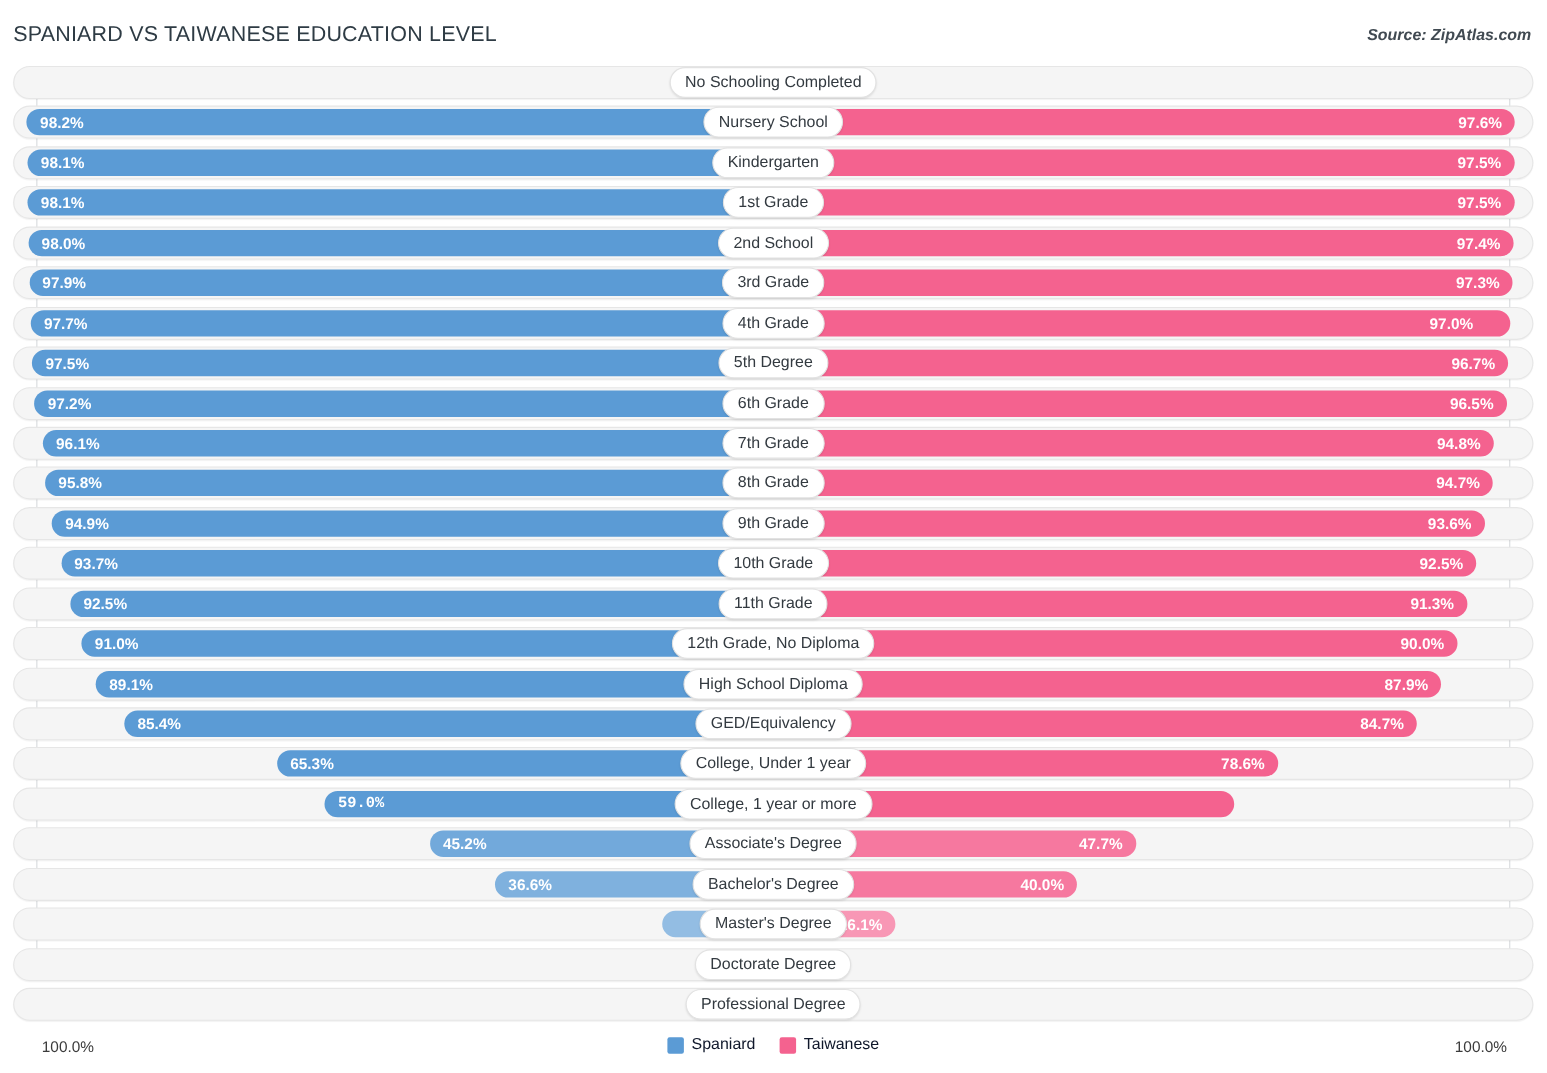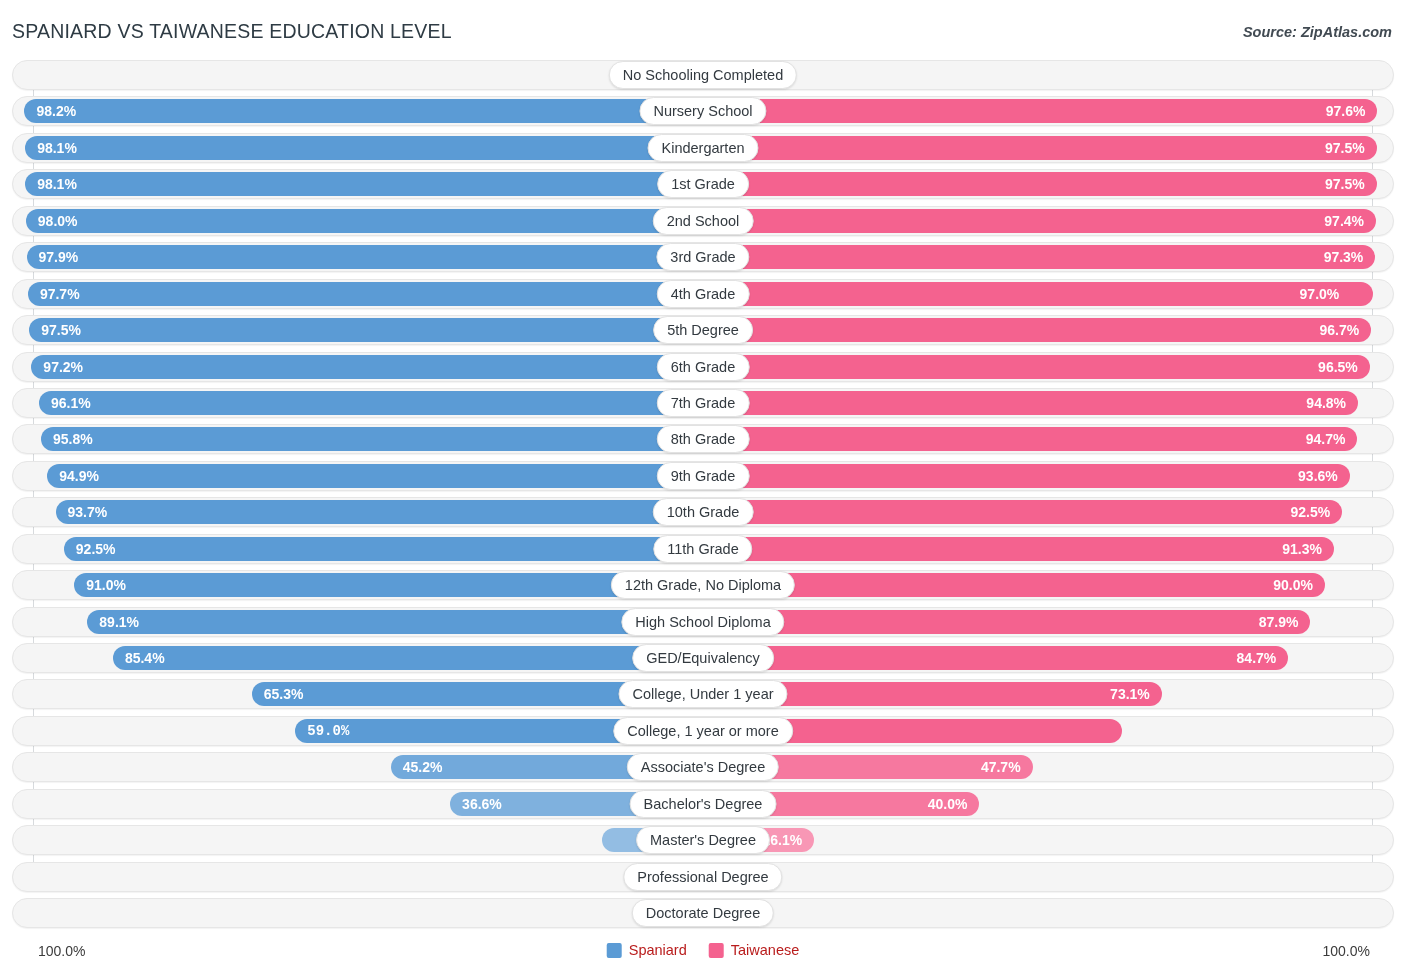--- a/index.html
+++ b/index.html
@@ -113,21 +113,21 @@
     font-size: 14px; color: #3b3b3b;
   }
   .legend {
     position: absolute; left: 50%; top: 5px;
     transform: translateX(-50%);
     display: flex; align-items: center; gap: 22px;
     white-space: nowrap;
   }
   .legend-item { display: flex; align-items: center; gap: 7px; }
   .swatch { width: 15px; height: 15px; border-radius: 2px; display: inline-block; }
-  .legend-label { font-size: 14.5px; color: #b91c1c; }
+  .legend-label { font-size: 14.5px; color: #0f172a; }
 </style>
 </head>
 <body>
 
 <div id="root">
 
   <div class="header">
     <div class="title">SPANIARD VS TAIWANESE EDUCATION LEVEL</div>
     <div class="source">Source: ZipAtlas.com</div>
   </div>
@@ -341,21 +341,21 @@
           <div class="pill">GED/Equivalency</div>
         </div>
         <div class="row">
           <div class="track"></div>
           <div class="bar bar-left flat-r" style="width: 451.223px; background: rgb(91, 155, 213);"></div>
           <div class="bar bar-right flat-l" style="width: 458.824px; background: rgb(244, 98, 143);"></div>
           <div class="val-wrap-left" style="right: 703px; width: 451.223px;">
             <span class="val inside left-in">65.3%</span>
           </div>
           <div class="val-wrap-right" style="left: 703px; width: 458.824px;">
-            <span class="val inside right-in">73.1%</span>
+            <span class="val inside right-in">78.6%</span>
           </div>
           <div class="pill">College, Under 1 year</div>
         </div>
         <div class="row">
           <div class="track"></div>
           <div class="bar bar-left flat-r" style="width: 407.69px; background: rgb(91, 155, 213);"></div>
           <div class="bar bar-right flat-l" style="width: 419.437px; background: rgb(244, 98, 143);"></div>
           <div class="val-wrap-left" style="right: 703px; width: 407.69px; font-family: Liberation Mono, monospace;">
             <span class="val inside left-in">59.0%</span>
           </div>
@@ -395,41 +395,41 @@
           <div class="val-wrap-left" style="right: 703px; width: 100.886px;">
             <span class="val outside left-out">14.6%</span>
           </div>
           <div class="val-wrap-right" style="left: 703px; width: 111.251px;">
             <span class="val inside right-in">16.1%</span>
           </div>
           <div class="pill">Master's Degree</div>
         </div>
         <div class="row">
           <div class="track"></div>
+          <div class="bar bar-left" style="width: 14px; background: rgb(160, 197, 231);"></div>
+          <div class="bar bar-right" style="width: 14.511px; background: rgb(249, 164, 190);"></div>
+          <div class="val-wrap-left" style="right: 703px; width: 14px;">
+            <span class="val outside left-out">1.9%</span>
+          </div>
+          <div class="val-wrap-right" style="left: 703px; width: 14.511px;">
+            <span class="val outside right-out">2.1%</span>
+          </div>
+          <div class="pill">Doctorate Degree</div>
+        </div>
+        <div class="row">
+          <div class="track"></div>
           <div class="bar bar-left" style="width: 30.404px; background: rgb(160, 197, 231);"></div>
           <div class="bar bar-right" style="width: 34.55px; background: rgb(249, 164, 190);"></div>
           <div class="val-wrap-left" style="right: 703px; width: 30.404px;">
             <span class="val outside left-out">4.4%</span>
           </div>
           <div class="val-wrap-right" style="left: 703px; width: 34.55px;">
             <span class="val outside right-out">5.0%</span>
           </div>
           <div class="pill">Professional Degree</div>
-        </div>
-        <div class="row">
-          <div class="track"></div>
-          <div class="bar bar-left" style="width: 14px; background: rgb(160, 197, 231);"></div>
-          <div class="bar bar-right" style="width: 14.511px; background: rgb(249, 164, 190);"></div>
-          <div class="val-wrap-left" style="right: 703px; width: 14px;">
-            <span class="val outside left-out">1.9%</span>
-          </div>
-          <div class="val-wrap-right" style="left: 703px; width: 14.511px;">
-            <span class="val outside right-out">2.1%</span>
-          </div>
-          <div class="pill">Doctorate Degree</div>
         </div>
       </div>
   </div>
 
   <div class="footer">
     <div class="axis-min">100.0%</div>
     <div class="axis-max">100.0%</div>
     <div class="legend" id="legend">
         <div class="legend-item">
           <span class="swatch" style="background: rgb(91, 155, 213);"></span>

